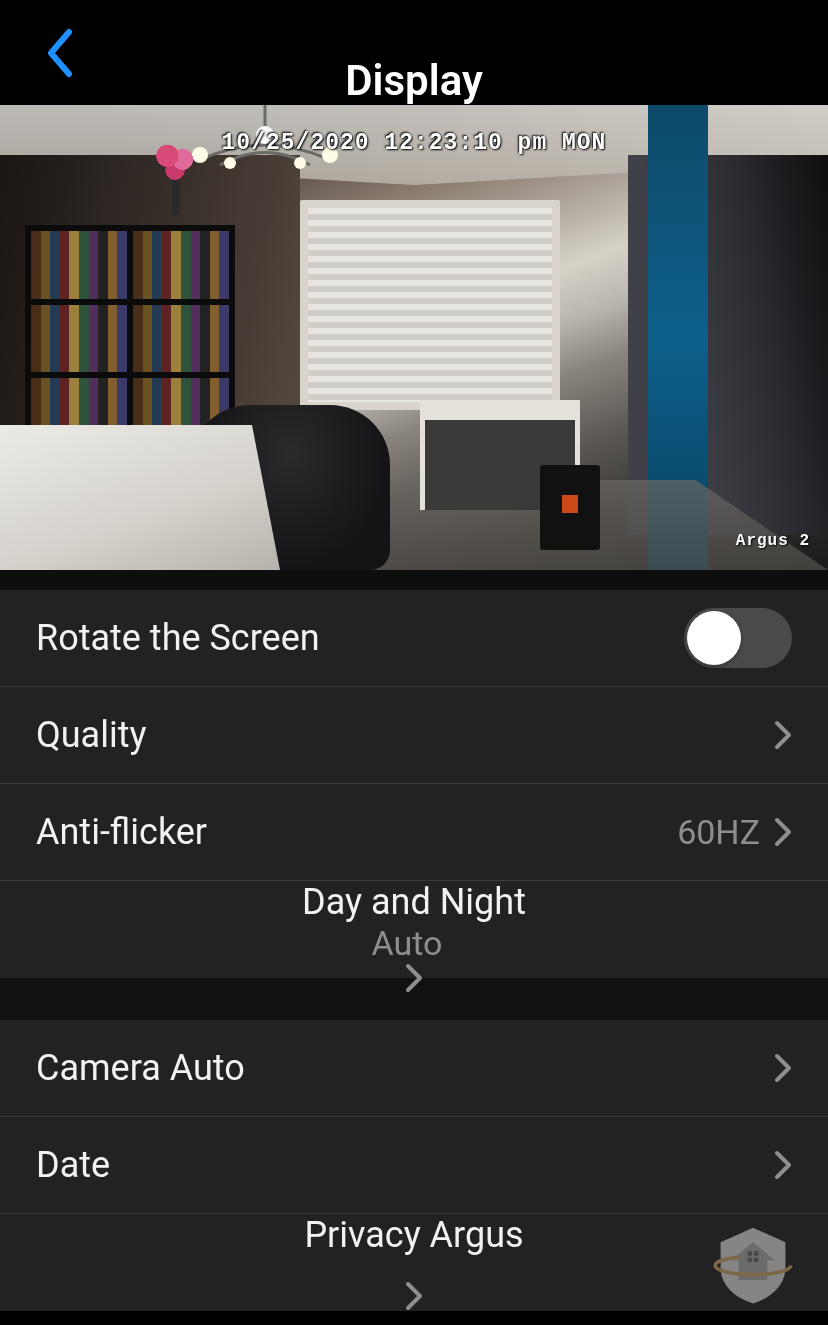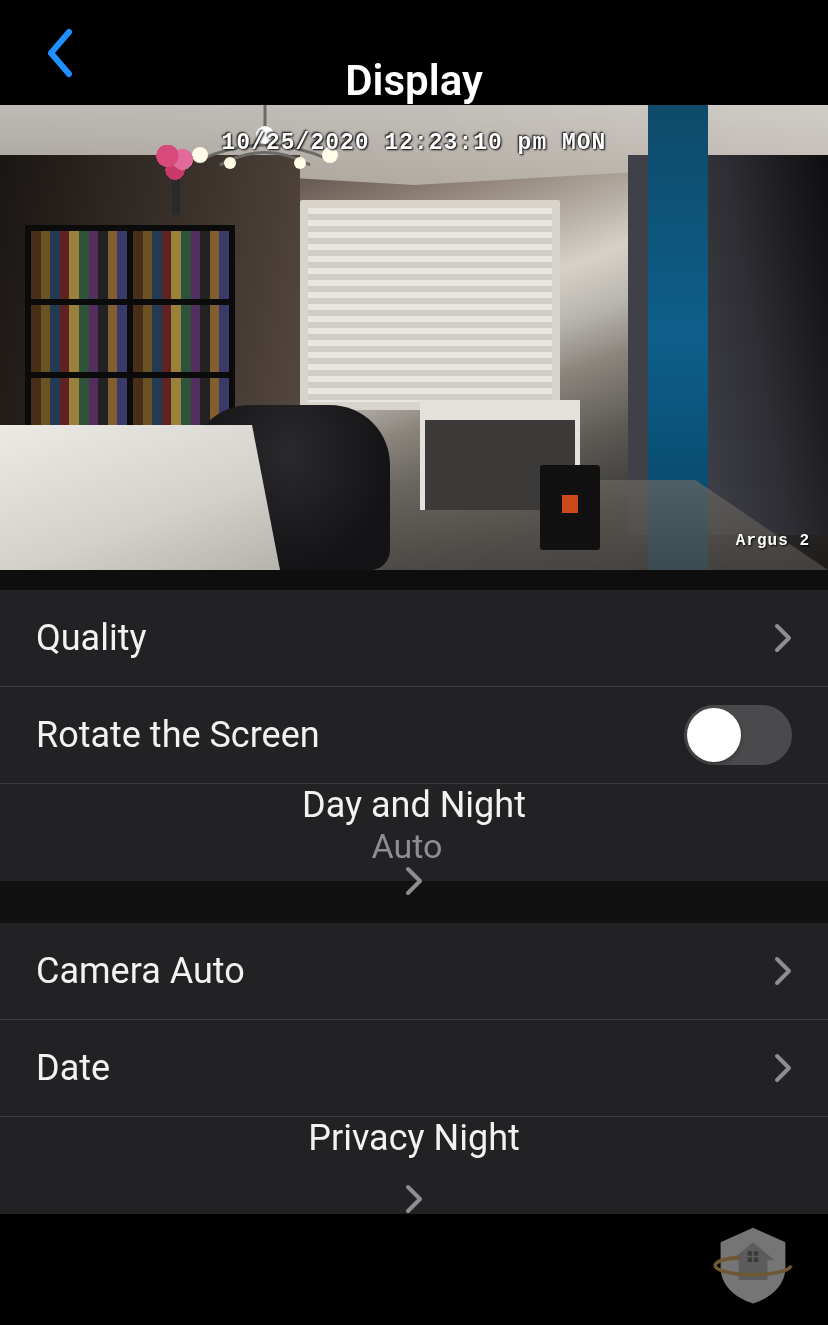--- a/index.html
+++ b/index.html
@@ -252,36 +252,45 @@
 
   <div class="osd-timestamp">10/25/2020 12:23:10 pm MON</div>
   <div class="osd-camname">Argus 2</div>
 </div>
 
 <div class="section-gap"></div>
 
 <div class="settings">
 
   <div class="row">
-    <div class="row-label">Quality</div>
-    <div class="row-value"></div>
-    <div class="chevron">
-      <svg viewBox="0 0 18 30">
-          <polyline points="3,3 15,15 3,27" fill="none" stroke="#8e8e92" stroke-width="4" stroke-linecap="round" stroke-linejoin="round"></polyline>
-        </svg>
-    </div>
-  </div>
-
-  <div class="row">
     <div class="row-label">Rotate the Screen</div>
     <div class="toggle">
       <div class="toggle-knob"></div>
     </div>
   </div>
 
+  <div class="row">
+    <div class="row-label">Quality</div>
+    <div class="row-value"></div>
+    <div class="chevron">
+      <svg viewBox="0 0 18 30">
+          <polyline points="3,3 15,15 3,27" fill="none" stroke="#8e8e92" stroke-width="4" stroke-linecap="round" stroke-linejoin="round"></polyline>
+        </svg>
+    </div>
+  </div>
+
+  <div class="row">
+    <div class="row-label">Anti-flicker</div>
+    <div class="row-value">60HZ</div>
+    <div class="chevron">
+      <svg viewBox="0 0 18 30">
+          <polyline points="3,3 15,15 3,27" fill="none" stroke="#8e8e92" stroke-width="4" stroke-linecap="round" stroke-linejoin="round"></polyline>
+        </svg>
+    </div>
+  </div>
 
   <div class="row">
     <div class="row-label">Day and Night</div>
     <div class="row-value">Auto</div>
     <div class="chevron">
       <svg viewBox="0 0 18 30">
           <polyline points="3,3 15,15 3,27" fill="none" stroke="#8e8e92" stroke-width="4" stroke-linecap="round" stroke-linejoin="round"></polyline>
         </svg>
     </div>
   </div>
@@ -304,21 +313,21 @@
   <div class="row">
     <div class="row-label">Date</div>
     <div class="chevron">
       <svg viewBox="0 0 18 30">
           <polyline points="3,3 15,15 3,27" fill="none" stroke="#8e8e92" stroke-width="4" stroke-linecap="round" stroke-linejoin="round"></polyline>
         </svg>
     </div>
   </div>
 
   <div class="row">
-    <div class="row-label">Privacy Night</div>
+    <div class="row-label">Privacy Argus</div>
     <div class="row-value"></div>
     <div class="chevron">
       <svg viewBox="0 0 18 30">
           <polyline points="3,3 15,15 3,27" fill="none" stroke="#8e8e92" stroke-width="4" stroke-linecap="round" stroke-linejoin="round"></polyline>
         </svg>
     </div>
   </div>
 
 </div>
 

